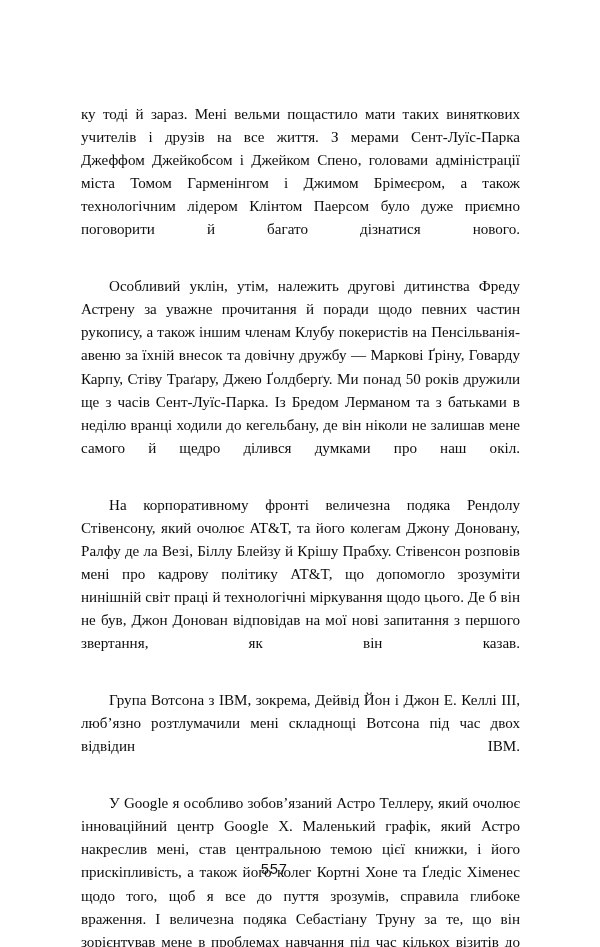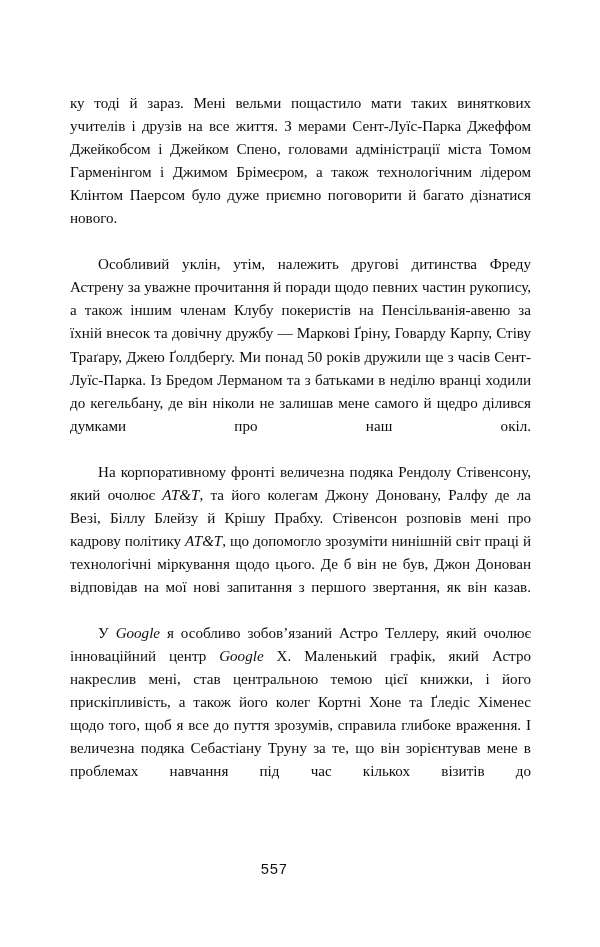--- a/index.html
+++ b/index.html
@@ -34,39 +34,38 @@
     font-size: 15.1px;
     line-height: 23.05px;
     text-align: justify;
     text-justify: inter-word;
     -webkit-hyphens: none;
     hyphens: none;
     color: #0d0d0d;
   }
 
   .para {
-    margin: 0;
+    margin: 11px;
     padding: 0;
     text-indent: 28px;
     text-align: justify;
   }
 
   .para.no-indent {
     text-indent: 0;
   }
 
   
   .para::after {
     content: "";
     display: inline-block;
     width: 100%;
   }
 
   .ital {
-    font-style: italic;
   }
 
   .folio {
     position: absolute;
     left: 0;
     top: 862px;
     width: 548px;
     text-align: center;
     font-size: 14.6px;
     font-family: Liberation Mono, monospace;
@@ -76,19 +75,20 @@
 </style>
 </head>
 <body>
 
 <div class="page">
 
   <div class="text-block">
     <p class="para no-indent"><span>ку тоді й зараз. Мені вельми пощастило мати таких виняткових учителів і друзів на все життя. З мерами Сент-Луїс-Парка Джеффом Джейкобсом і Джейком Спено, головами адміністрації міста Томом Гарменінгом і Джимом Брімеєром, а також технологічним лідером Клінтом Паерсом було дуже приємно поговорити й багато дізнатися нового.</span></p>
     <p class="para"><span>Особливий уклін, утім, належить другові дитинства Фреду Астрену за уважне прочитання й поради щодо певних частин рукопису, а також іншим членам Клубу покеристів на Пенсільванія-авеню за їхній внесок та довічну дружбу — Маркові Ґріну, Говарду Карпу, Стіву Траґару, Джею Ґолдберґу. Ми понад 50 років дружили ще з часів Сент-Луїс-Парка. Із Бредом Лерманом та з батьками в неділю вранці ходили до кегельбану, де він ніколи не залишав мене самого й щедро ділився думками про наш окіл.</span></p>
     <p class="para"><span>На корпоративному фронті величезна подяка Рендолу Стівенсону, який очолює </span><span class="ital">AT&amp;T</span><span>, та його колегам Джону Доновану, Ралфу де ла Везі, Біллу Блейзу й Крішу Прабху. Стівенсон розповів мені про кадрову політику </span><span class="ital">AT&amp;T</span><span>, що допомогло зрозуміти нинішній світ праці й технологічні міркування щодо цього. Де б він не був, Джон Донован відповідав на мої нові запитання з першого звертання, як він казав.</span></p>
+    <p class="para"><span>Група Вотсона з </span><span class="ital">IBM</span><span>, зокрема, Дейвід Йон і Джон Е. Келлі III, люб’язно розтлумачили мені складнощі Вотсона під час двох відвідин </span><span class="ital">IBM</span><span>.</span></p>
     <p class="para"><span>У </span><span class="ital">Google</span><span> я особливо зобов’язаний Астро Теллеру, який очолює інноваційний центр </span><span class="ital">Google</span><span> X. Маленький графік, який Астро накреслив мені, став центральною темою цієї книжки, і його прискіпливість, а також його колег Кортні Хоне та Ґледіс Хіменес щодо того, щоб я все до пуття зрозумів, справила глибоке враження. І величезна подяка Себастіану Труну за те, що він зорієнтував мене в проблемах навчання під час кількох візитів до </span></p>
 
   </div>
 
   <div class="folio">557</div>
 
 </div>
 
 </body></html>

